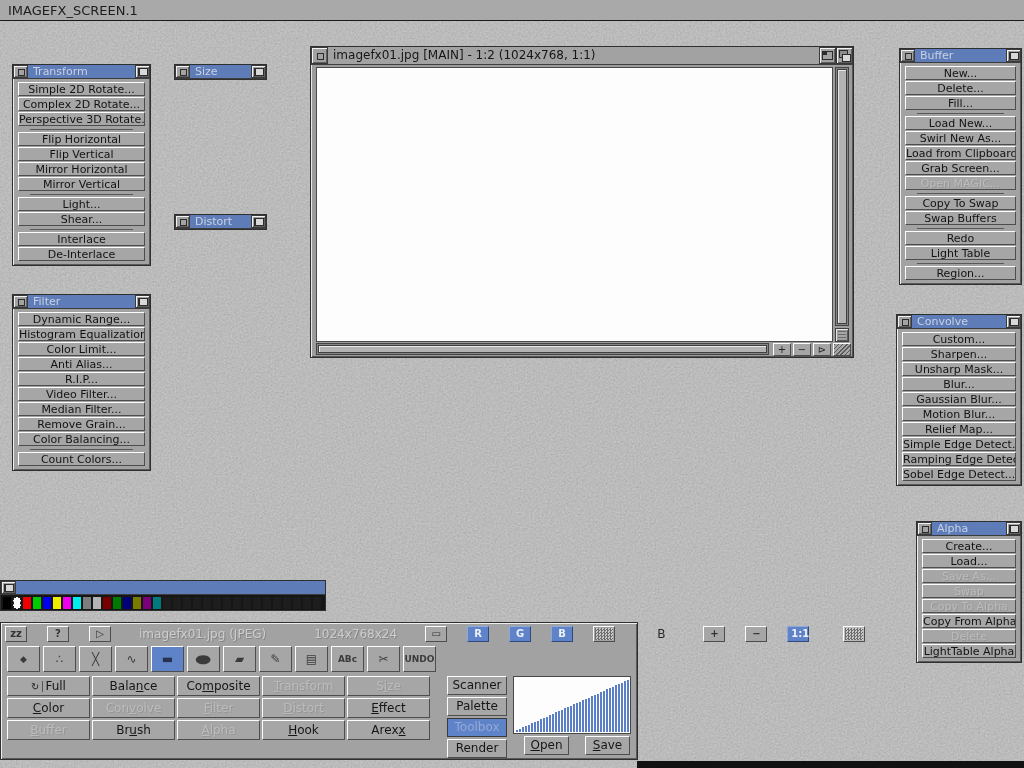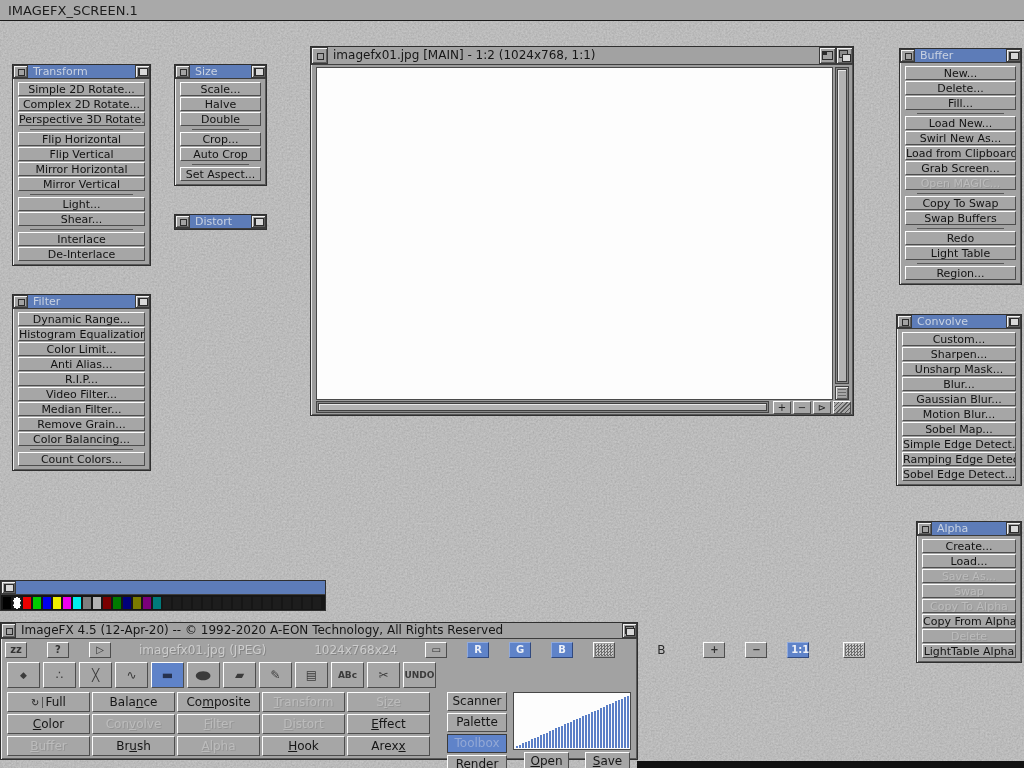--- a/index.html
+++ b/index.html
@@ -41,21 +41,21 @@
   .pbody { padding:2px 3px 3px; }
   .mb { height:14px; line-height:13px; margin:1px 2px; text-align:center;
     font-size:11px; color:#131313; background:#a6a6a6;
     border-top:1px solid #fdfdfd; border-left:1px solid #fdfdfd;
     border-right:1px solid #4d4d4d; border-bottom:1px solid #4d4d4d;
     white-space:nowrap; overflow:hidden; cursor:default; }
   .ghost { color:#bcbcbc !important; text-shadow:1px 1px 0 rgba(120,120,120,.35); }
   .sep { height:1px; background:#f4f4f4; border-top:1px solid #585858; margin:3px 14px 2px; }
 
   
-  #mainwin { position:absolute; left:310px; top:46px; width:544px; height:370px;
+  #mainwin { position:absolute; left:310px; top:46px; width:544px; height:312px;
     z-index:8; background:#9c9c9c; border:1px solid #2f2f2f;
     box-shadow: inset 1px 1px 0 #e9e9e9, inset -1px -1px 0 #555; }
   #mainwin .tbar { height:18px; border-bottom:1px solid #404040; }
   #mainwin .ttext { line-height:17px; font-size:12px; }
   #mainwin .tg { width:17px; }
   .canvas { position:absolute; left:5px; top:20px; right:20px; bottom:15px;
     background:#fdfdfd; border:1px solid #4a4a4a; }
   .vsb { position:absolute; top:20px; right:4px; bottom:31px; width:14px;
     background:#858585; border:1px solid #444; }
   .vsb .thumb { position:absolute; left:1px; right:1px; top:1px; bottom:1px;
@@ -181,30 +181,20 @@
       <div class="mb">De-Interlace</div>
     </div>
 </div>
 
 <div class="miniwin" style="left:174px; top:64px; width:93px;">
   <div class="tbar">
     <span class="tg close"></span>
     <span class="ttext">Size</span>
     <span class="tg depth"></span>
   </div>
-  <div class="pbody">
-      <div class="mb">Scale...</div>
-      <div class="mb">Halve</div>
-      <div class="mb">Double</div>
-      <div class="sep"></div>
-      <div class="mb">Crop...</div>
-      <div class="mb">Auto Crop</div>
-      <div class="sep"></div>
-      <div class="mb">Set Aspect...</div>
-    </div>
 </div>
 
 <div class="miniwin" style="left:174px; top:214px; width:93px;">
   <div class="tbar">
     <span class="tg close"></span>
     <span class="ttext">Distort</span>
     <span class="tg depth"></span>
   </div>
 </div>
 
@@ -262,21 +252,21 @@
     <span class="ttext">Convolve</span>
     <span class="tg depth"></span>
   </div>
   <div class="pbody">
       <div class="mb">Custom...</div>
       <div class="mb">Sharpen...</div>
       <div class="mb">Unsharp Mask...</div>
       <div class="mb">Blur...</div>
       <div class="mb">Gaussian Blur...</div>
       <div class="mb">Motion Blur...</div>
-      <div class="mb">Sobel Map...</div>
+      <div class="mb">Relief Map...</div>
       <div class="mb">Simple Edge Detect...</div>
       <div class="mb">Ramping Edge Detect</div>
       <div class="mb">Sobel Edge Detect...</div>
     </div>
 </div>
 
 <div class="miniwin" style="left:916px; top:521px; width:106px;">
   <div class="tbar">
     <span class="tg close"></span>
     <span class="ttext">Alpha</span>
@@ -351,25 +341,20 @@
       <div class="sw" style="background: rgb(29, 29, 29);"></div>
       <div class="sw" style="background: rgb(29, 29, 29);"></div>
       <div class="sw" style="background: rgb(29, 29, 29);"></div>
       <div class="sw" style="background: rgb(29, 29, 29);"></div>
       <div class="sw" style="background: rgb(29, 29, 29);"></div>
       <div class="sw" style="background: rgb(29, 29, 29);"></div>
     </div>
 </div>
 
 <div id="toolwin">
-  <div class="tbar grey">
-    <span class="tg close"></span>
-    <span class="ttext">ImageFX 4.5  (12-Apr-20) -- © 1992-2020 A-EON Technology, All Rights Reserved</span>
-    <span class="tg depth"></span>
-  </div>
 
   <div class="trow2">
     <div class="sbtn">zz</div>
     <div class="sbtn">?</div>
     <div class="sbtn">▷</div>
     <span class="statustxt" style="margin-left:8px;">imagefx01.jpg (JPEG)</span>
     <span class="statustxt" style="margin-left:28px;">1024x768x24</span>
     <div class="sbtn" style="margin-left:8px;">▭</div>
     <div class="sbtn bluesel">R</div>
     <div class="sbtn bluesel">G</div>

